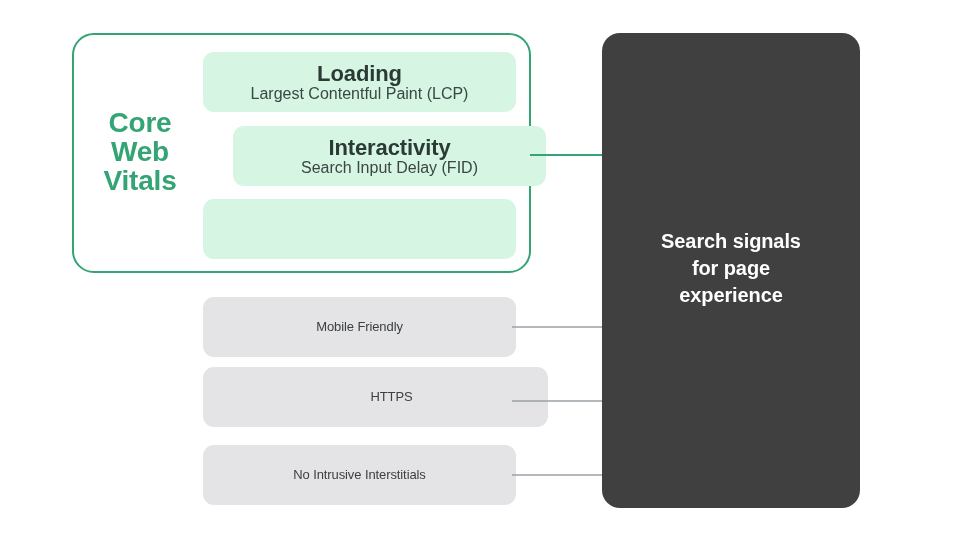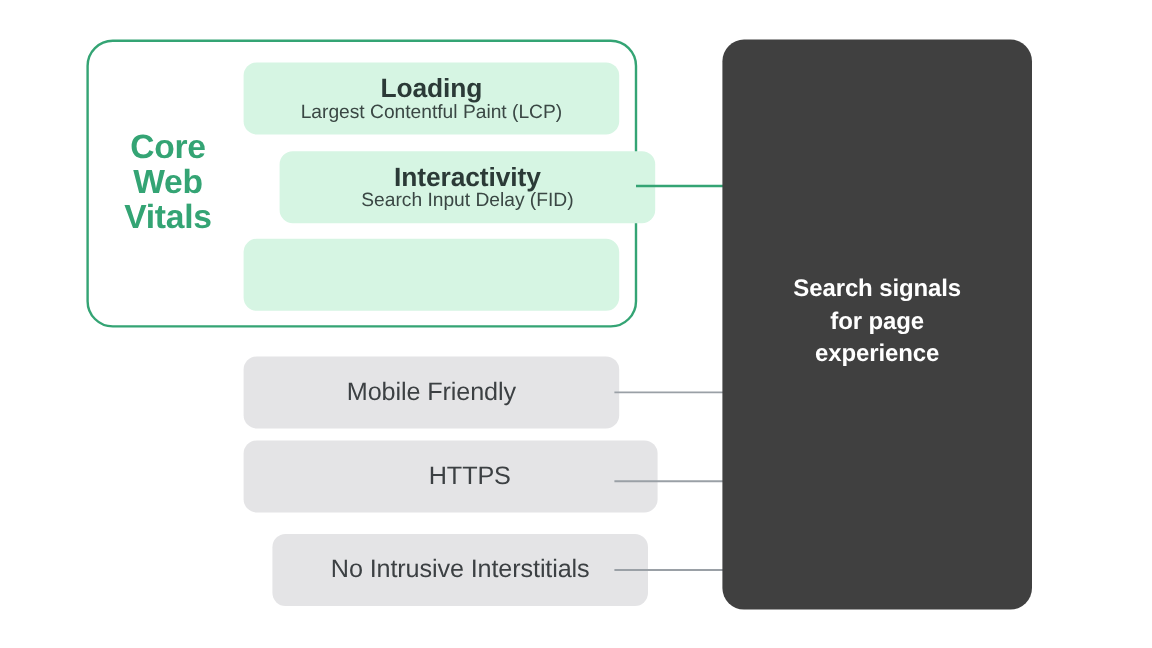--- a/index.html
+++ b/index.html
@@ -84,24 +84,24 @@
     width: 313px;
     height: 60px;
     background: #e4e4e6;
     border-radius: 11px;
     display: flex;
     align-items: center;
     justify-content: center;
   }
   .signal-card.s1 { top: 297px; }
   .signal-card.s2 { top: 367px; padding-left: 32px; }
-  .signal-card.s3 { top: 445px; margin-left: 24px; }
+  .signal-card.s3 { top: 445px; }
   .signal-label {
     color: #3c4043;
-    font-size: 21px;
+    font-size: 13px;
     line-height: 22px;
     letter-spacing: -0.1px;
   }
 
   
   .arrow-svg {
     position: absolute;
     pointer-events: none;
   }
   .arrow-green { left: 524px; top: 140px; }

